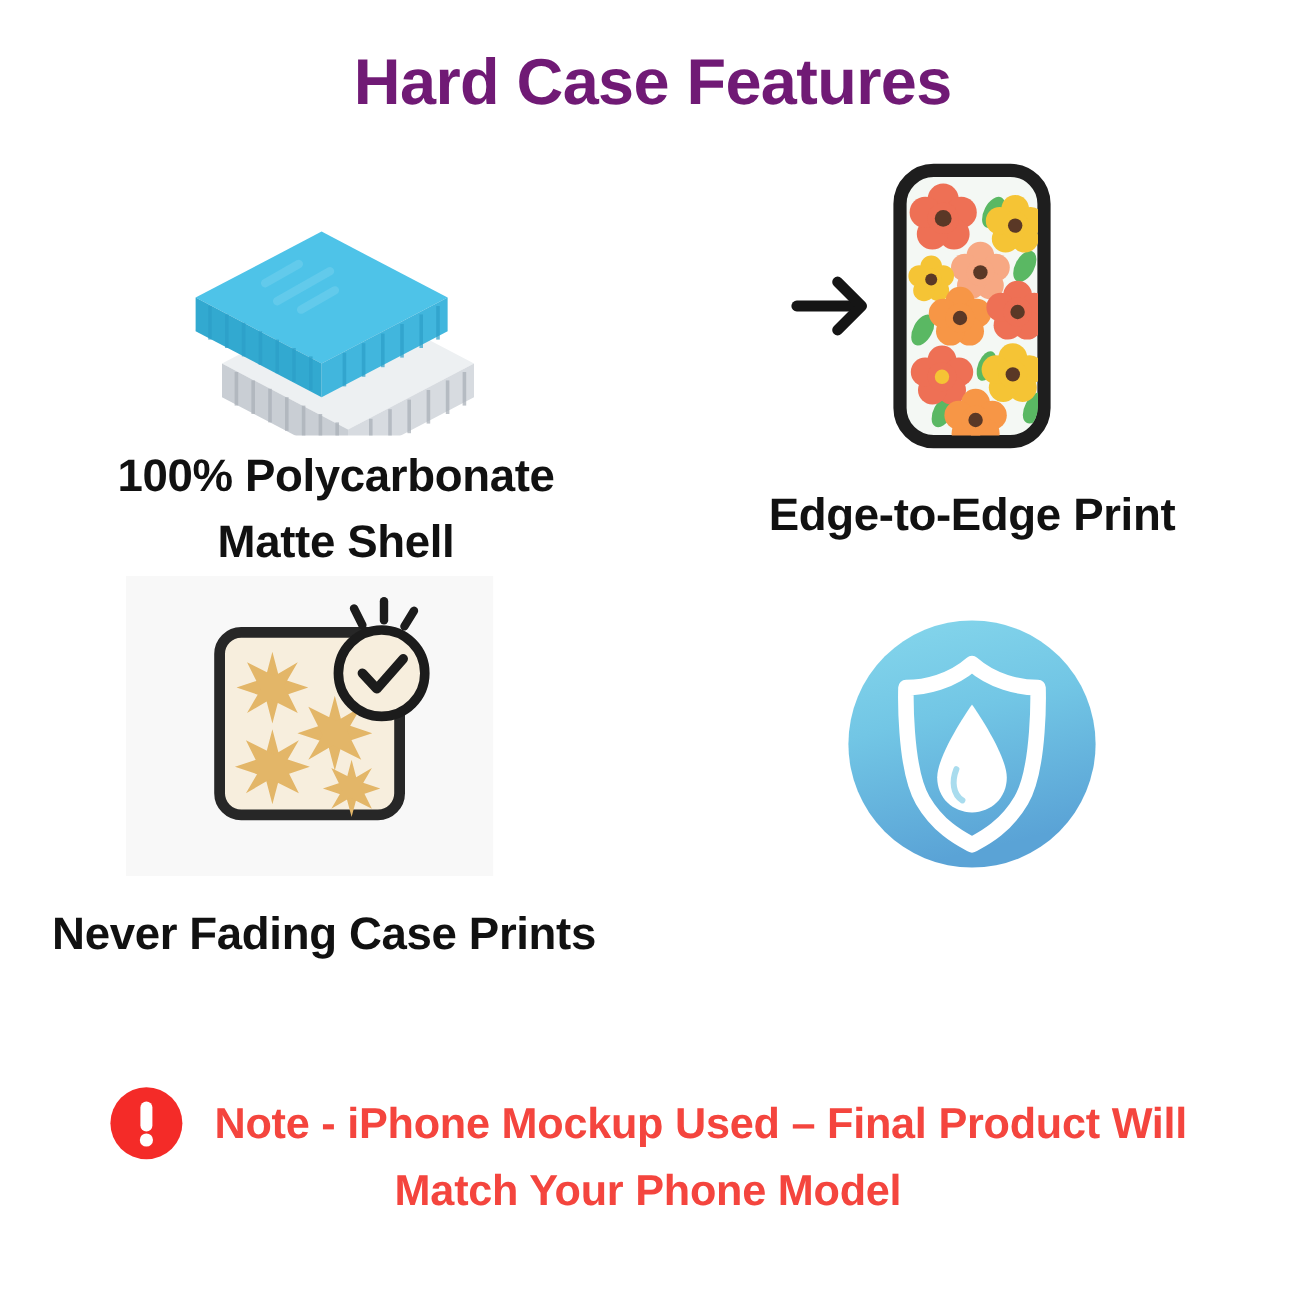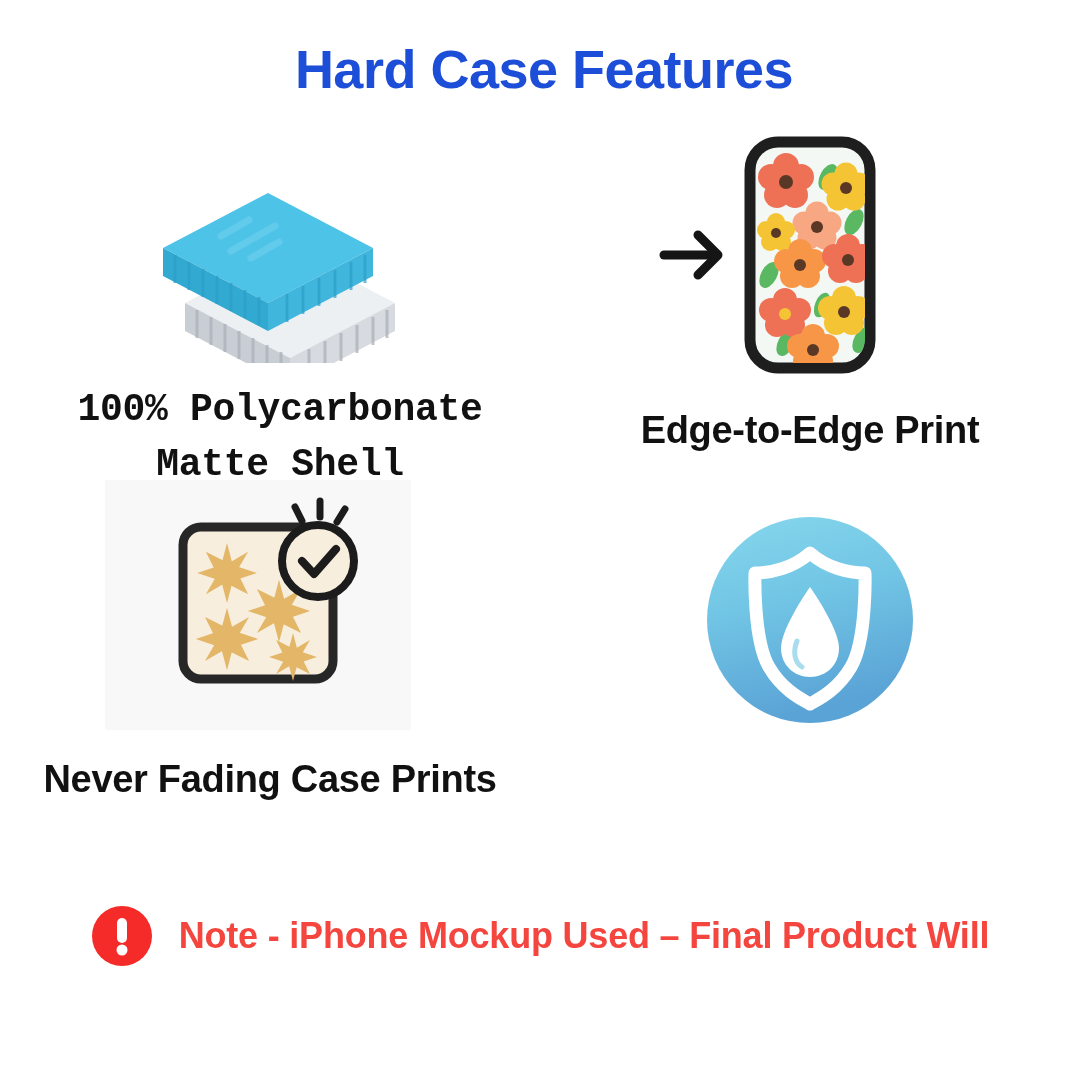--- a/index.html
+++ b/index.html
@@ -22,21 +22,21 @@
   
   .page-title {
     position: absolute;
     top: 38px;
     left: 0;
     width: 1076px;
     text-align: center;
     font-size: 54px;
     font-weight: 700;
     letter-spacing: -0.5px;
-    color: #1d4ed8;
+    color: #701a75;
     font-family: "Liberation Sans", sans-serif;
     padding-left: 12px;
   }
 
   
   .feature {
     position: absolute;
     display: flex;
     flex-direction: column;
     align-items: center;
@@ -62,21 +62,21 @@
   #feature-never-fading .icon-wrap  { height: 268px; }
   #feature-impact .icon-wrap        { height: 240px; }
 
   .icon-wrap {
     display: flex;
     align-items: center;
     justify-content: center;
     width: 100%;
   }
 
-  #feature-polycarbonate .feature-label { margin-top: 12px; width: 470px; font-family: Liberation Mono, monospace; }
+  #feature-polycarbonate .feature-label { margin-top: 0; width: 470px; }
   #feature-edge-print .feature-label    { margin-top: 18px; }
   #feature-never-fading .feature-label  { margin-top: 14px; width: 460px; }
   #feature-impact .feature-label        { margin-top: 22px; }
 
   
   .soft-panel {
     position: absolute;
     left: 105px;
     top: 480px;
     width: 306px;
@@ -377,15 +377,16 @@
     <div class="note-line">
       <span class="note-icon">
         <svg width="62" height="62" viewBox="0 0 62 62">
           <circle cx="31" cy="31" r="30" fill="#F42B28"></circle>
           <rect x="26" y="13" width="10" height="25" rx="5" fill="#FFFFFF"></rect>
           <circle cx="31" cy="45" r="5.5" fill="#FFFFFF"></circle>
         </svg>
       </span>
       <span class="note-text">Note - iPhone Mockup Used – Final Product Will</span>
     </div>
+    <div class="note-text note-text-2">Match Your Phone Model</div>
   </div>
 
 </div>
 
 </body></html>

